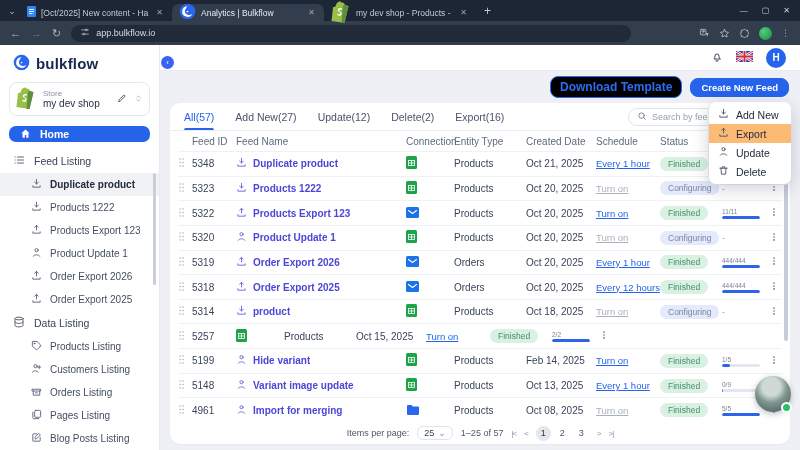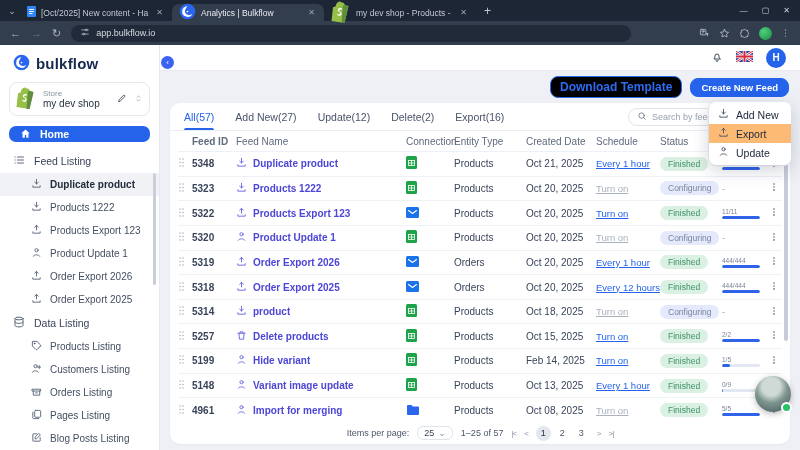--- a/index.html
+++ b/index.html
@@ -61,21 +61,21 @@
   .ctab.active { color:#2563eb; }
   .ctab.active:after { content:""; position:absolute; left:0; right:0; bottom:0; height:2px; background:#2563eb; border-radius:2px 2px 0 0; }
   .searchbox { position:absolute; right:10px; top:5px; width:152px; height:18px; border:1px solid #dfe4ec; border-radius:9px; display:flex; align-items:center; gap:5px; padding:0 8px; background:#fff; }
   .searchbox input { border:none; outline:none; width:100%; font-size:9px; color:#5a6475; font-family:inherit; background:transparent; }
   .searchbox input::placeholder { color:#98a1b0; }
   .searchbox svg { color:#6b7587; flex:0 0 auto; }
   .gridwrap { flex:1; display:flex; flex-direction:column; padding:0 8px; }
   .thead, .trow { display:flex; align-items:center; }
   .thead { height:20px; color:#5e6a7e; font-size:10px; flex:0 0 auto; }
   .trow { flex:1; border-top:1px solid #eef1f6; font-size:10px; color:#39445a; min-height:0; }
-  .c-drag{ width:14px; color:#aab2c0; } .c-id{ width:44px;font-weight:bold; } .c-name{ width:170px; display:flex; align-items:center; gap:6px; }
+  .c-drag{ width:14px; color:#aab2c0; } .c-id{ width:44px; } .c-name{ width:170px; display:flex; align-items:center; gap:6px; }
   .c-conn{ width:48px; } .c-ent{ width:72px; } .c-date{ width:70px; } .c-sched{ width:64px; }
   .c-stat{ width:62px; } .c-res{ width:44px; } .c-act{ width:16px; text-align:center; color:#5e6a7e; }
   .c-name .fname { color:#4c46d6; font-weight:bold; white-space:nowrap; overflow:hidden; }
   .c-name svg { color:#6a63e0; flex:0 0 auto; }
   .sched { font-size:9.5px; text-decoration:underline; }
   .sched.on { color:#2563eb; } .sched.off { color:#a9b1bd; }
   .badge { display:inline-block; font-size:8.5px; padding:2px 8px; border-radius:9px; }
   .badge.finished { background:#d9f0e3; color:#3f9066; }
   .badge.configuring { background:#e4e9fb; color:#7886a2; }
   .resval { font-size:6.5px; color:#7a8496; line-height:1.4; }
@@ -601,26 +601,20 @@
             <div class="trow">
               <span class="c-drag"><svg width="7" height="11" viewBox="0 0 14 22" fill="currentColor">
                   <circle cx="4" cy="4" r="1.6"></circle>
                   <circle cx="10" cy="4" r="1.6"></circle>
                   <circle cx="4" cy="11" r="1.6"></circle>
                   <circle cx="10" cy="11" r="1.6"></circle>
                   <circle cx="4" cy="18" r="1.6"></circle>
                   <circle cx="10" cy="18" r="1.6"></circle>
                 </svg></span>
               <span class="c-id">5257</span>
-              <span class="c-name">
-                <span><svg width="11" height="11" viewBox="0 0 24 24" fill="none" stroke="currentColor" stroke-width="2" stroke-linecap="round" stroke-linejoin="round">
-                    <path d="M4 7h16M9 7V4h6v3M6.5 7l1 13h9l1-13"></path>
-                  </svg></span>
-                <span class="fname">Delete products</span>
-              </span>
               <span class="c-conn"><span><svg width="11" height="13" viewBox="0 0 22 26">
                     <rect width="22" height="26" rx="3" fill="#1ea34b"></rect>
                     <rect x="5" y="9" width="12" height="10" fill="none" stroke="#fff" stroke-width="1.6"></rect>
                     <path d="M5 14h12M11 9v10" stroke="#fff" stroke-width="1.6"></path>
                   </svg></span></span>
               <span class="c-ent">Products</span>
               <span class="c-date">Oct 15, 2025</span>
               <span class="c-sched"><span class="sched on">Turn on</span></span>
               <span class="c-stat"><span class="badge finished">Finished</span></span>
               <span class="c-res">
@@ -783,18 +777,24 @@
             </svg></span>
           <span>Export</span>
         </div>
         <div class="m-item">
           <span><svg width="11" height="11" viewBox="0 0 24 24" fill="none" stroke="currentColor" stroke-width="2" stroke-linecap="round" stroke-linejoin="round">
               <circle cx="12" cy="7" r="3.5"></circle>
               <path d="M5 20c1.5-4 12.5-4 14 0"></path>
             </svg></span>
           <span>Update</span>
         </div>
+        <div class="m-item">
+          <span><svg width="11" height="11" viewBox="0 0 24 24" fill="none" stroke="currentColor" stroke-width="2" stroke-linecap="round" stroke-linejoin="round">
+              <path d="M4 7h16M9 7V4h6v3M6.5 7l1 13h9l1-13"></path>
+            </svg></span>
+          <span>Delete</span>
+        </div>
       </div>
     <div class="chat">
         <span class="dot"></span>
       </div>
   </main>
 </div>
 
 </body></html>

